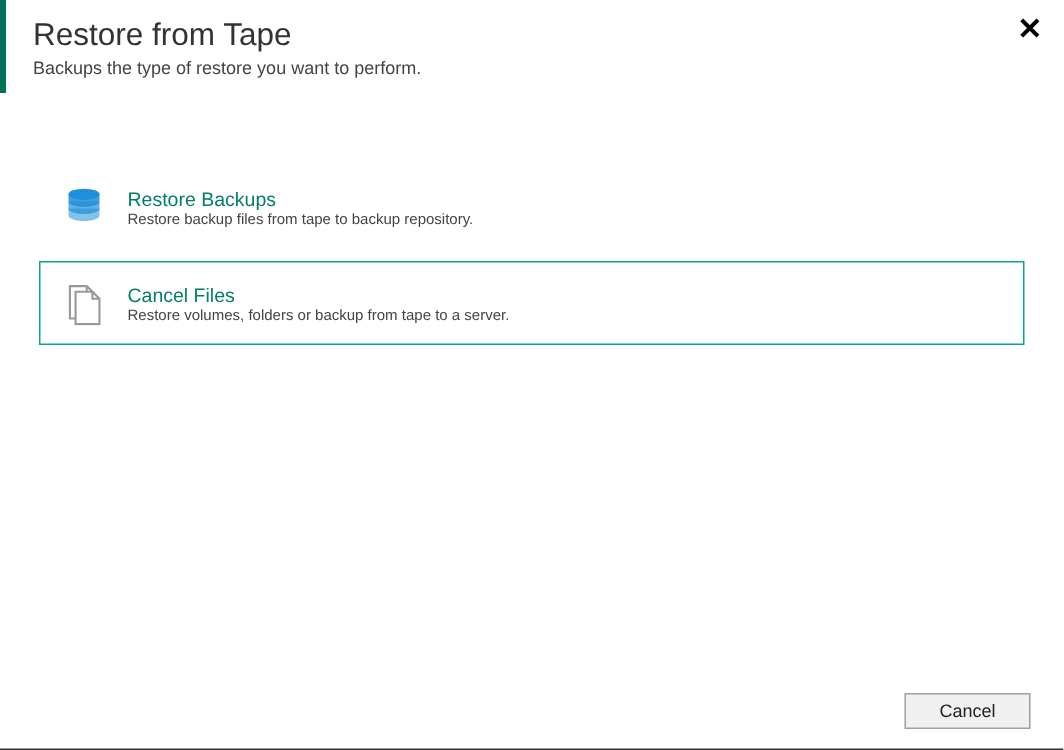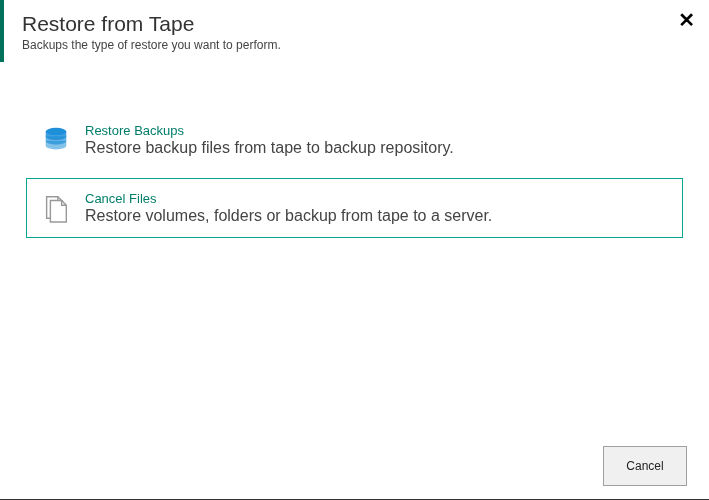--- a/index.html
+++ b/index.html
@@ -61,32 +61,32 @@
       flex-shrink: 0;
       margin-right: 14px;
       margin-left: 2px;
     }
     .option .title {
       font-size: 13px;
       color: #007e6a;
       font-weight: 400;
     }
     .option .desc {
-      font-size: 16px;
+      font-size: 10px;
       color: #444;
       margin-top: 1px;
     }
     .footer {
       position: absolute;
       bottom: 14px;
       right: 22px;
     }
     .cancel-btn {
       width: 84px;
-      height: 40px;
+      height: 24px;
       font-size: 12px;
       background: #f0f0f0;
       border: 1px solid #a0a0a0;
       cursor: pointer;
       color: #222;
     }
     .divider {
       position: absolute;
       bottom: 0;
       left: 0;

